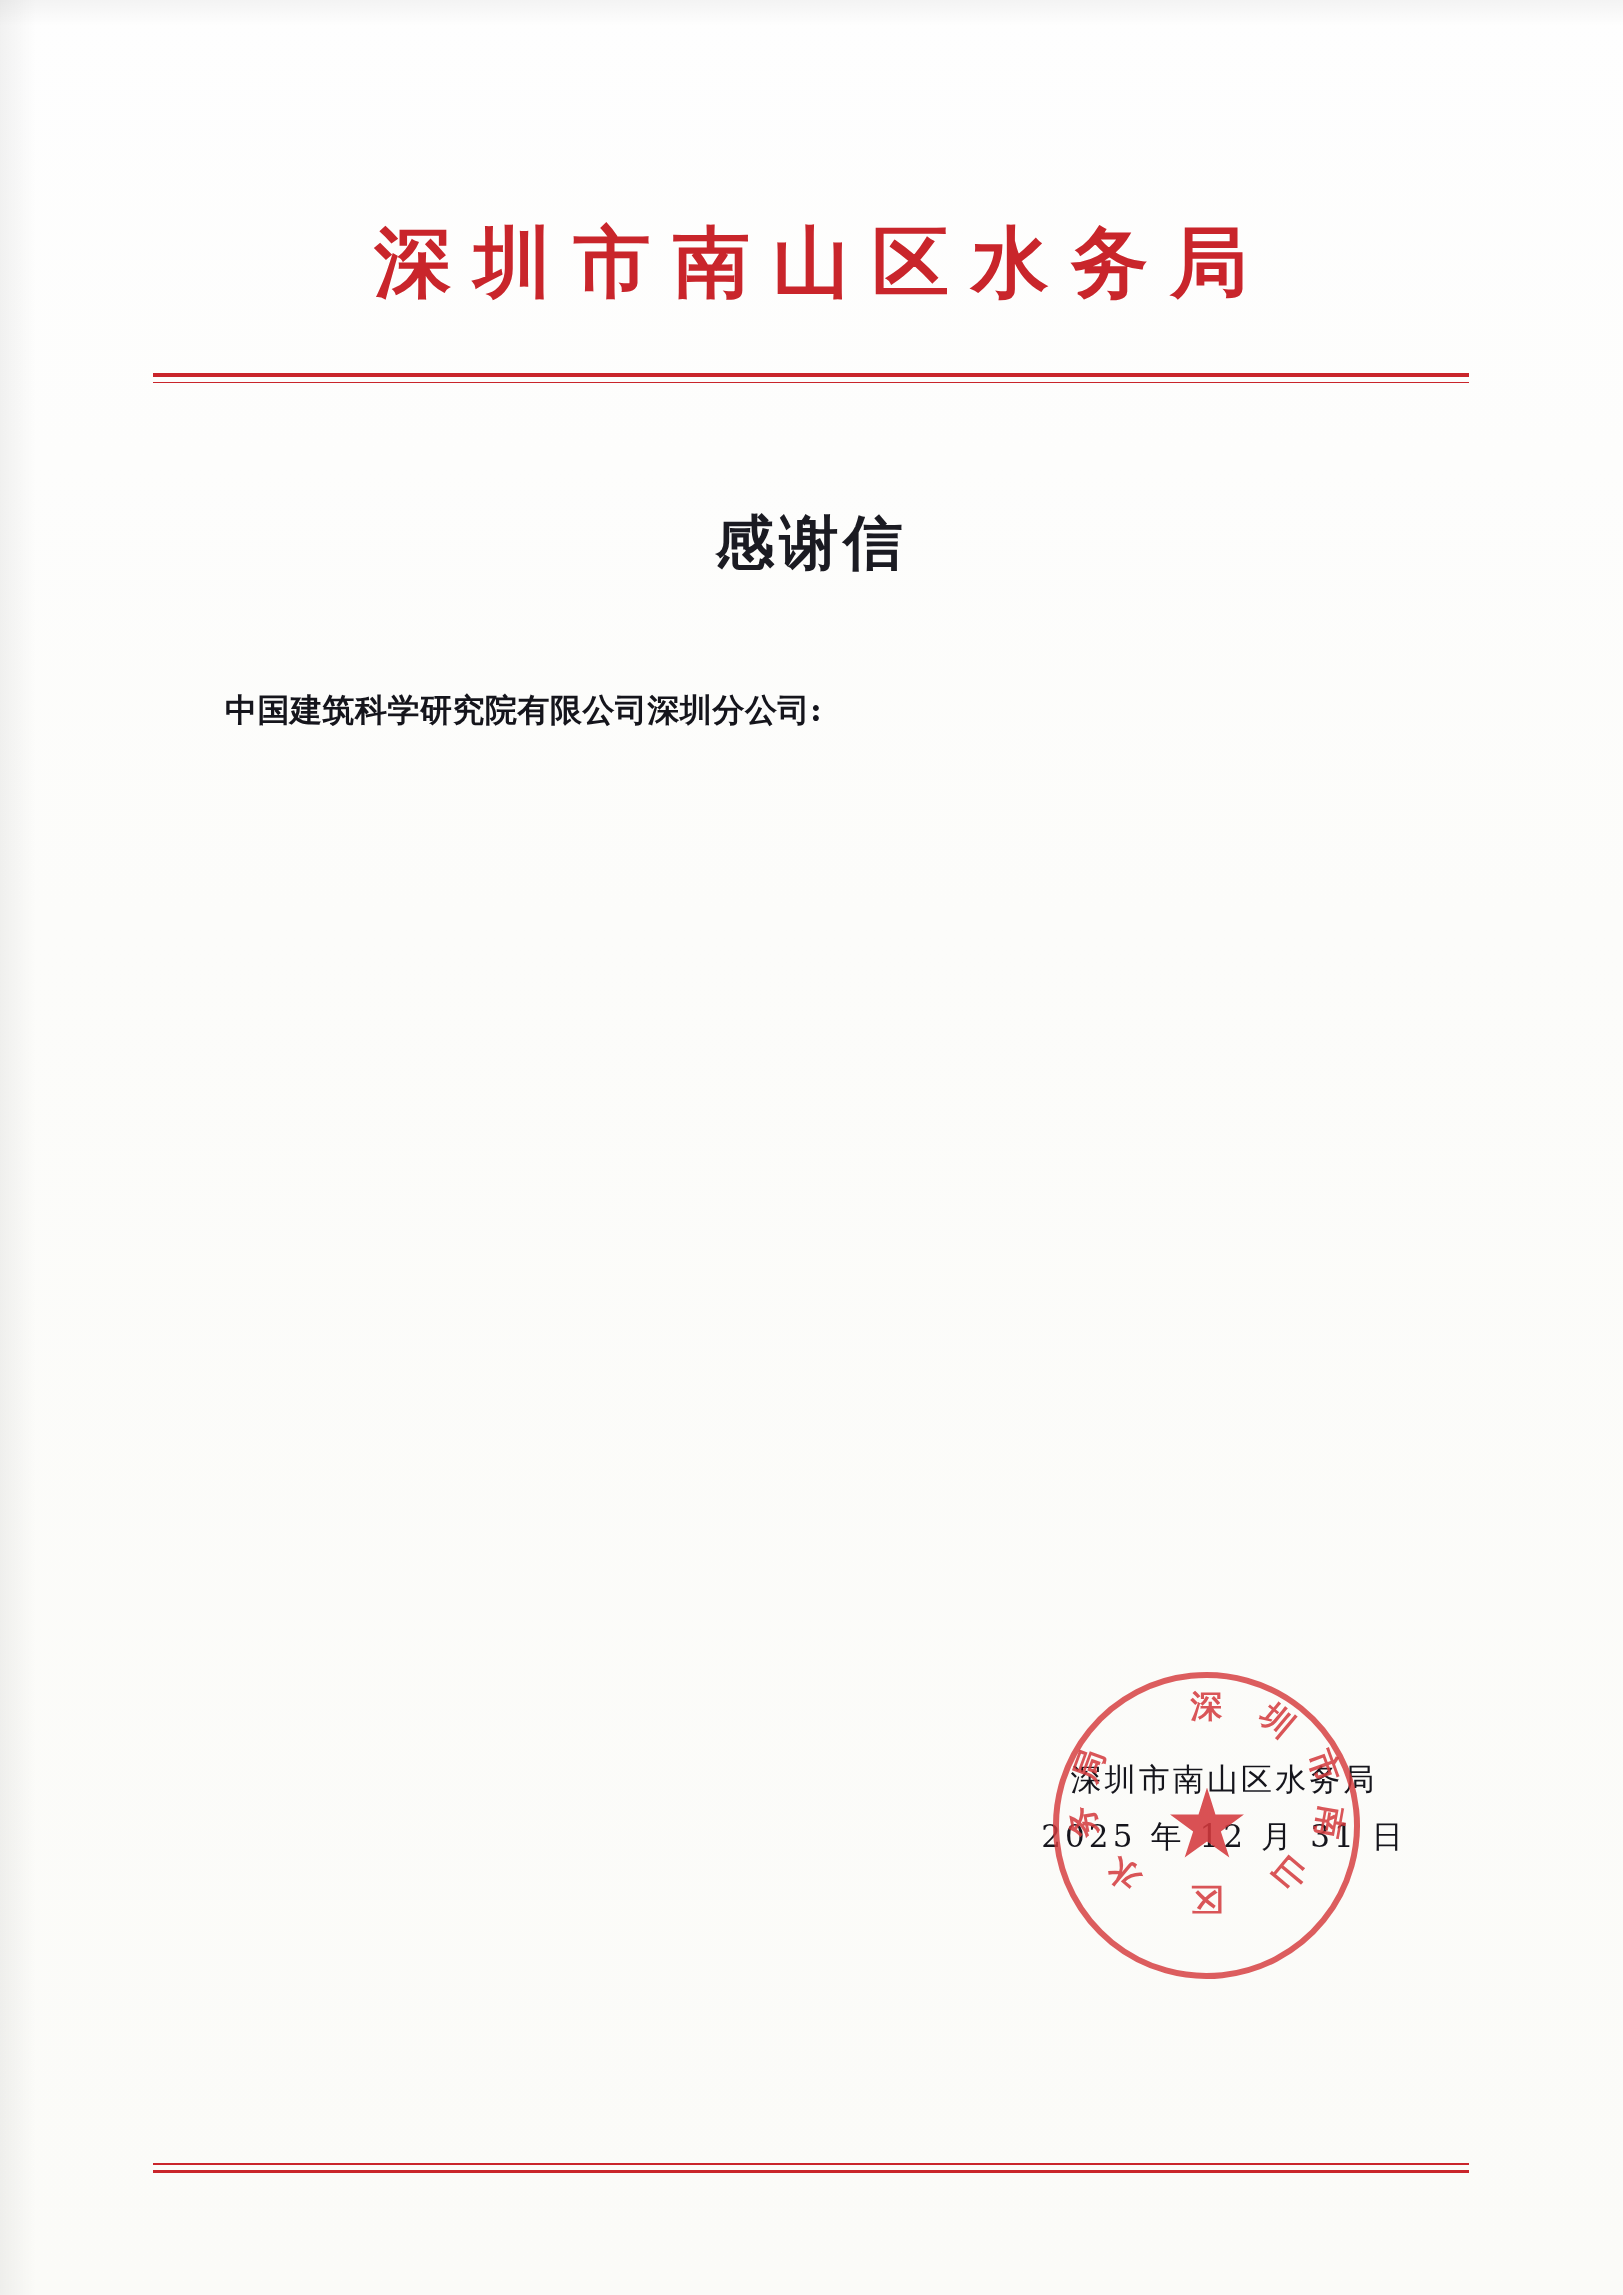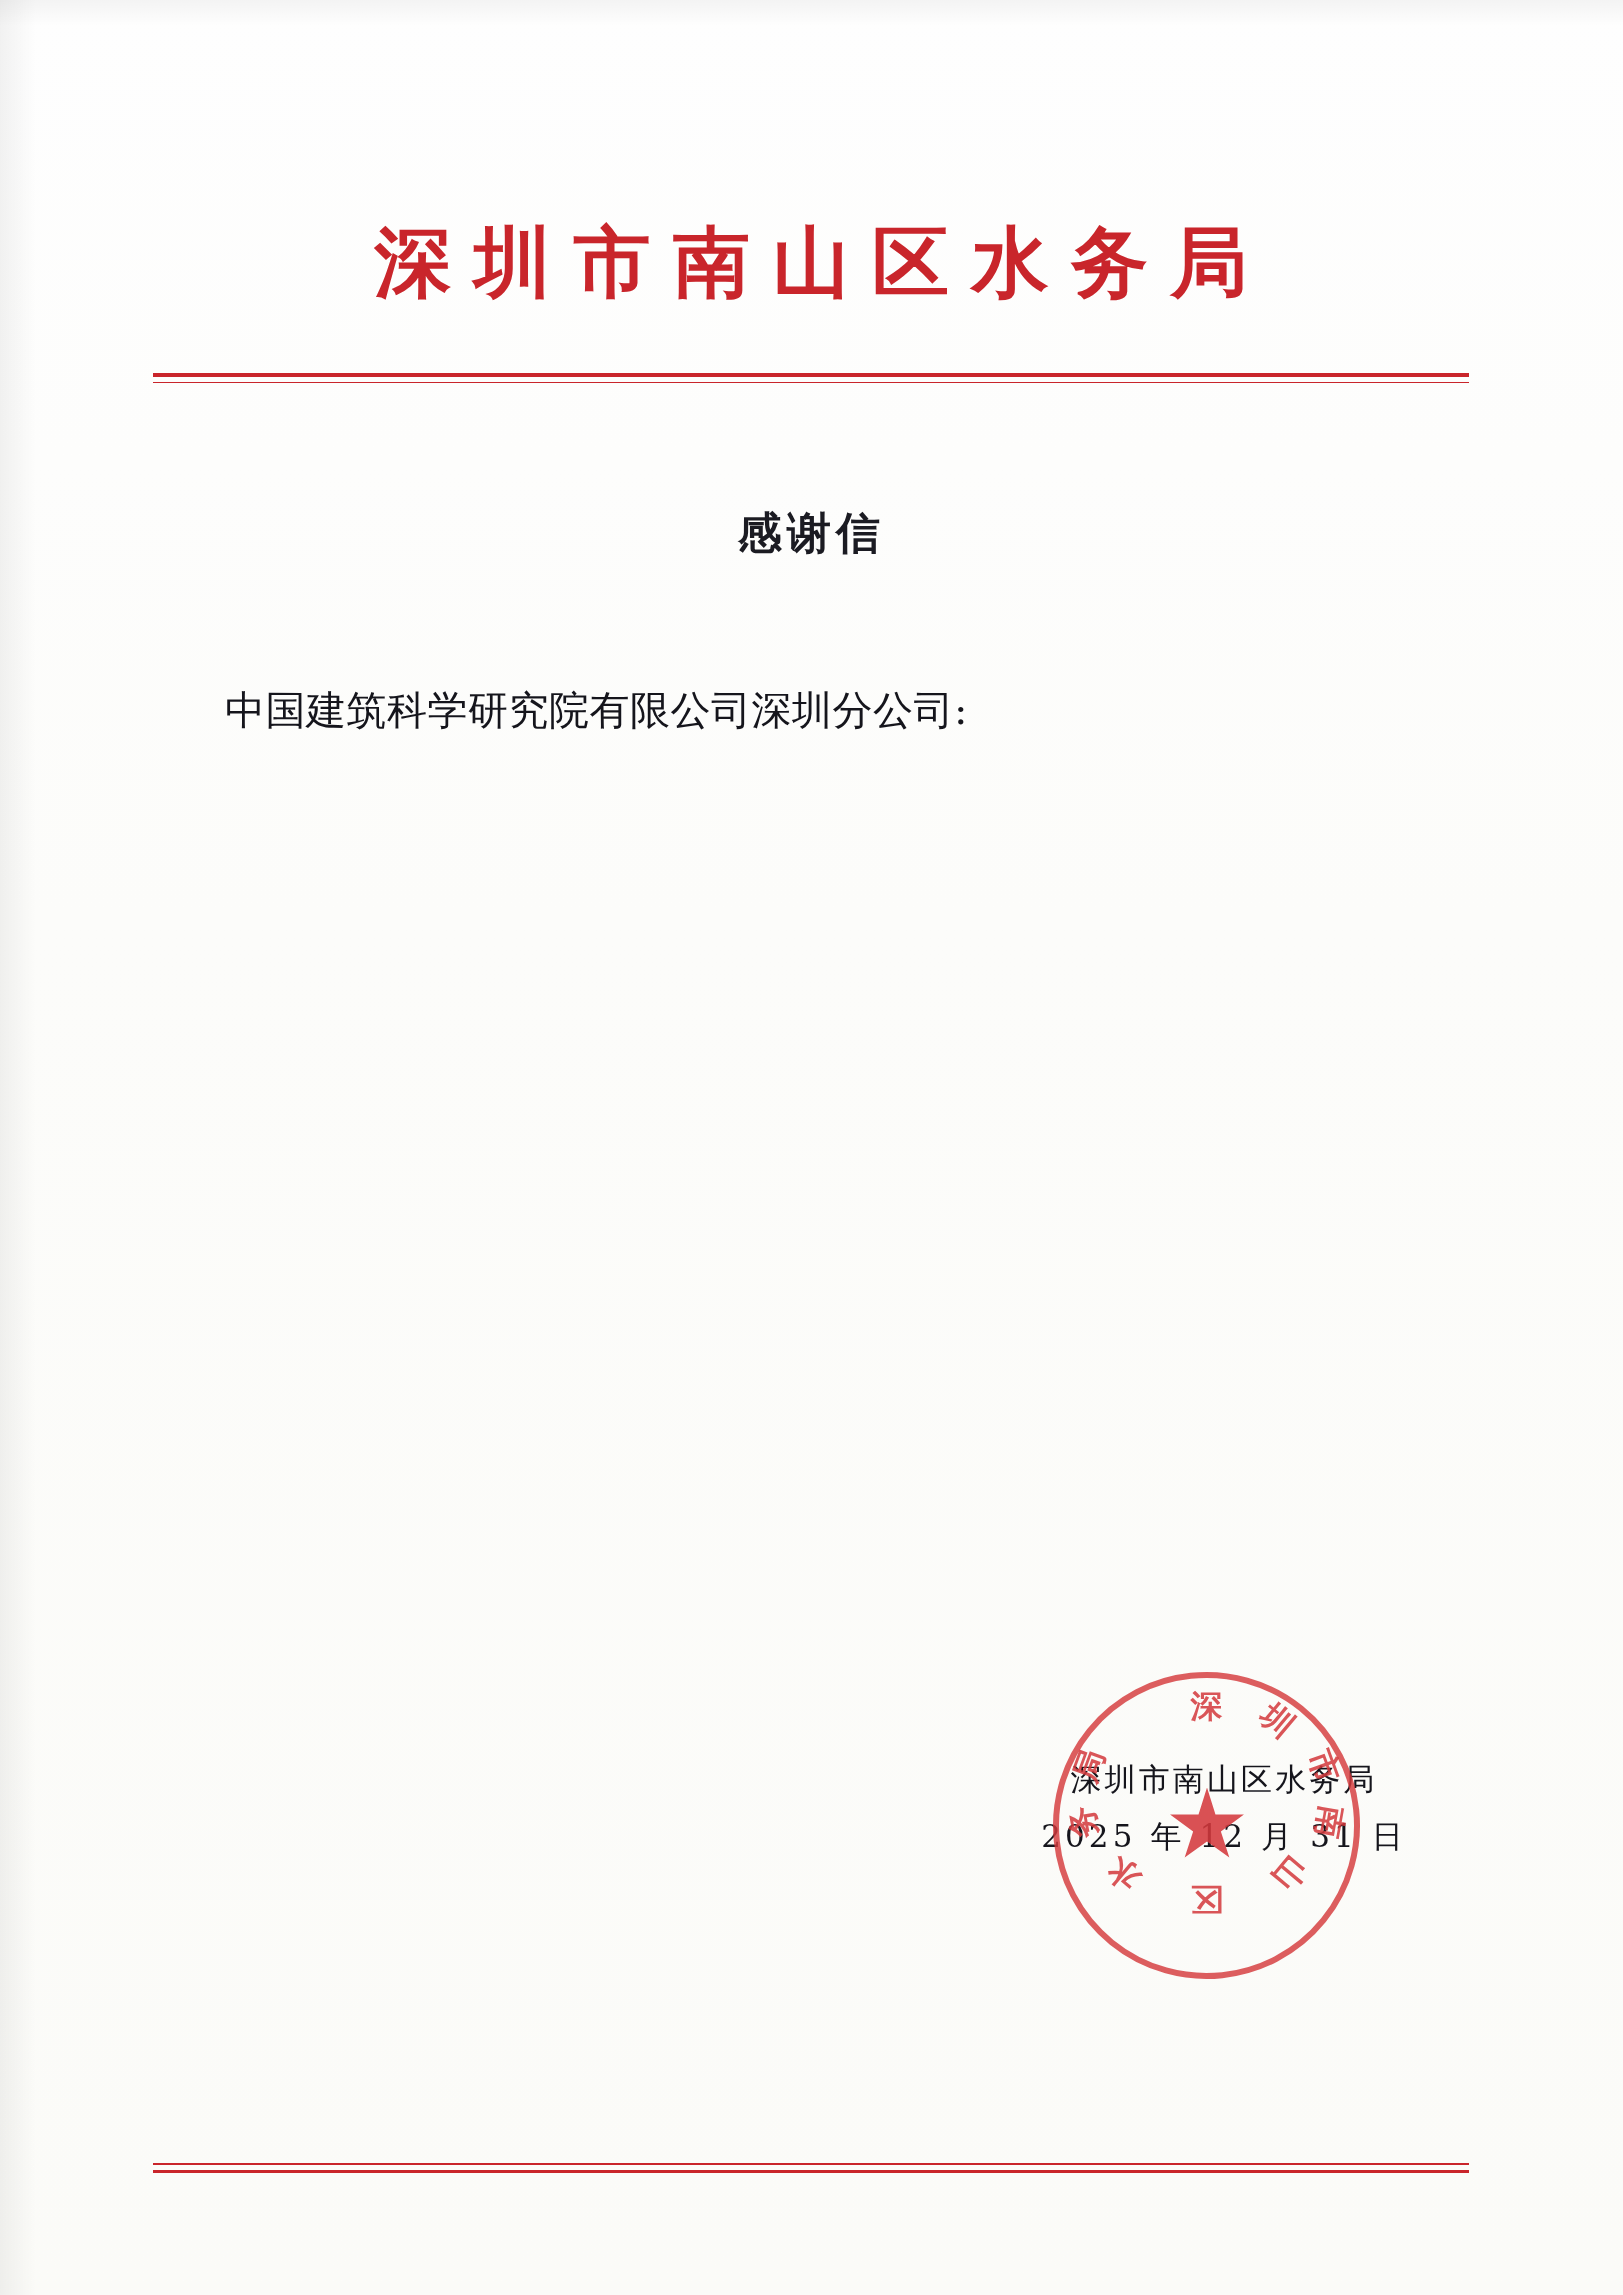--- a/index.html
+++ b/index.html
@@ -69,40 +69,41 @@
   }
 
   .doc-title {
     position: absolute;
     left: 0;
     top: 504px;
     width: 100%;
     text-align: center;
     font-family: "DejaVu Serif", serif;
     font-weight: bold;
-    font-size: 44px;
+    font-size: 59px;
     color: #1b1b22;
     letter-spacing: 5.1px;
   }
 
   .body-block {
     position: absolute;
     left: 225px;
     top: 680px;
     width: 1196px;
     color: #15151c;
     font-family: "DejaVu Serif", serif;
     font-size: 32px;
     line-height: 60px;
     letter-spacing: 0.5px;
   }
 
   .salutation {
     margin: 0 0 9.2px 0;
-    font-size: 40px;
+    font-size: 32px;
+    font-weight: bold;
   }
 
   .para {
     margin: 0;
     text-indent: 65px;
     text-align: justify;
     text-justify: inter-character;
   }
 
   .para + .para {

